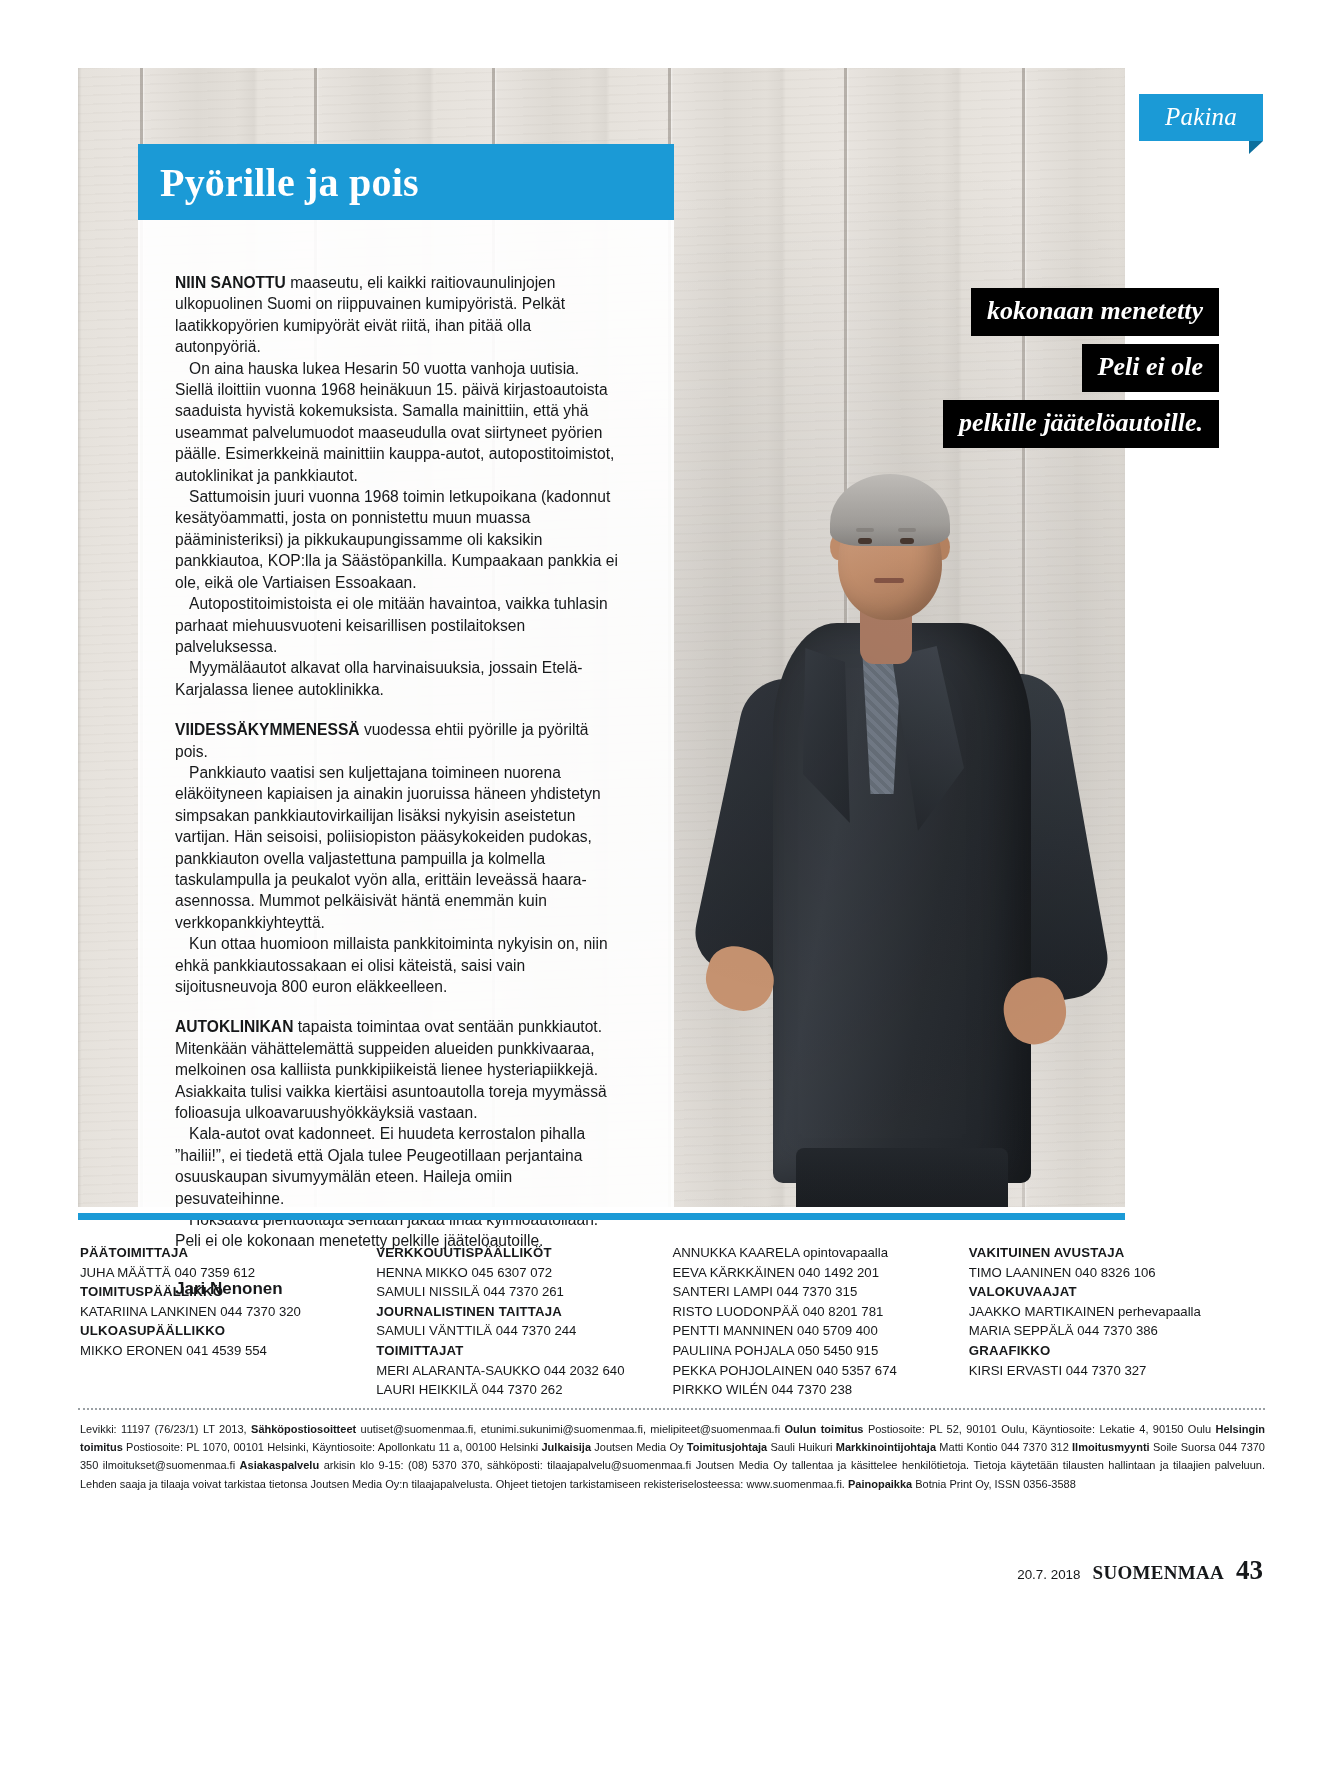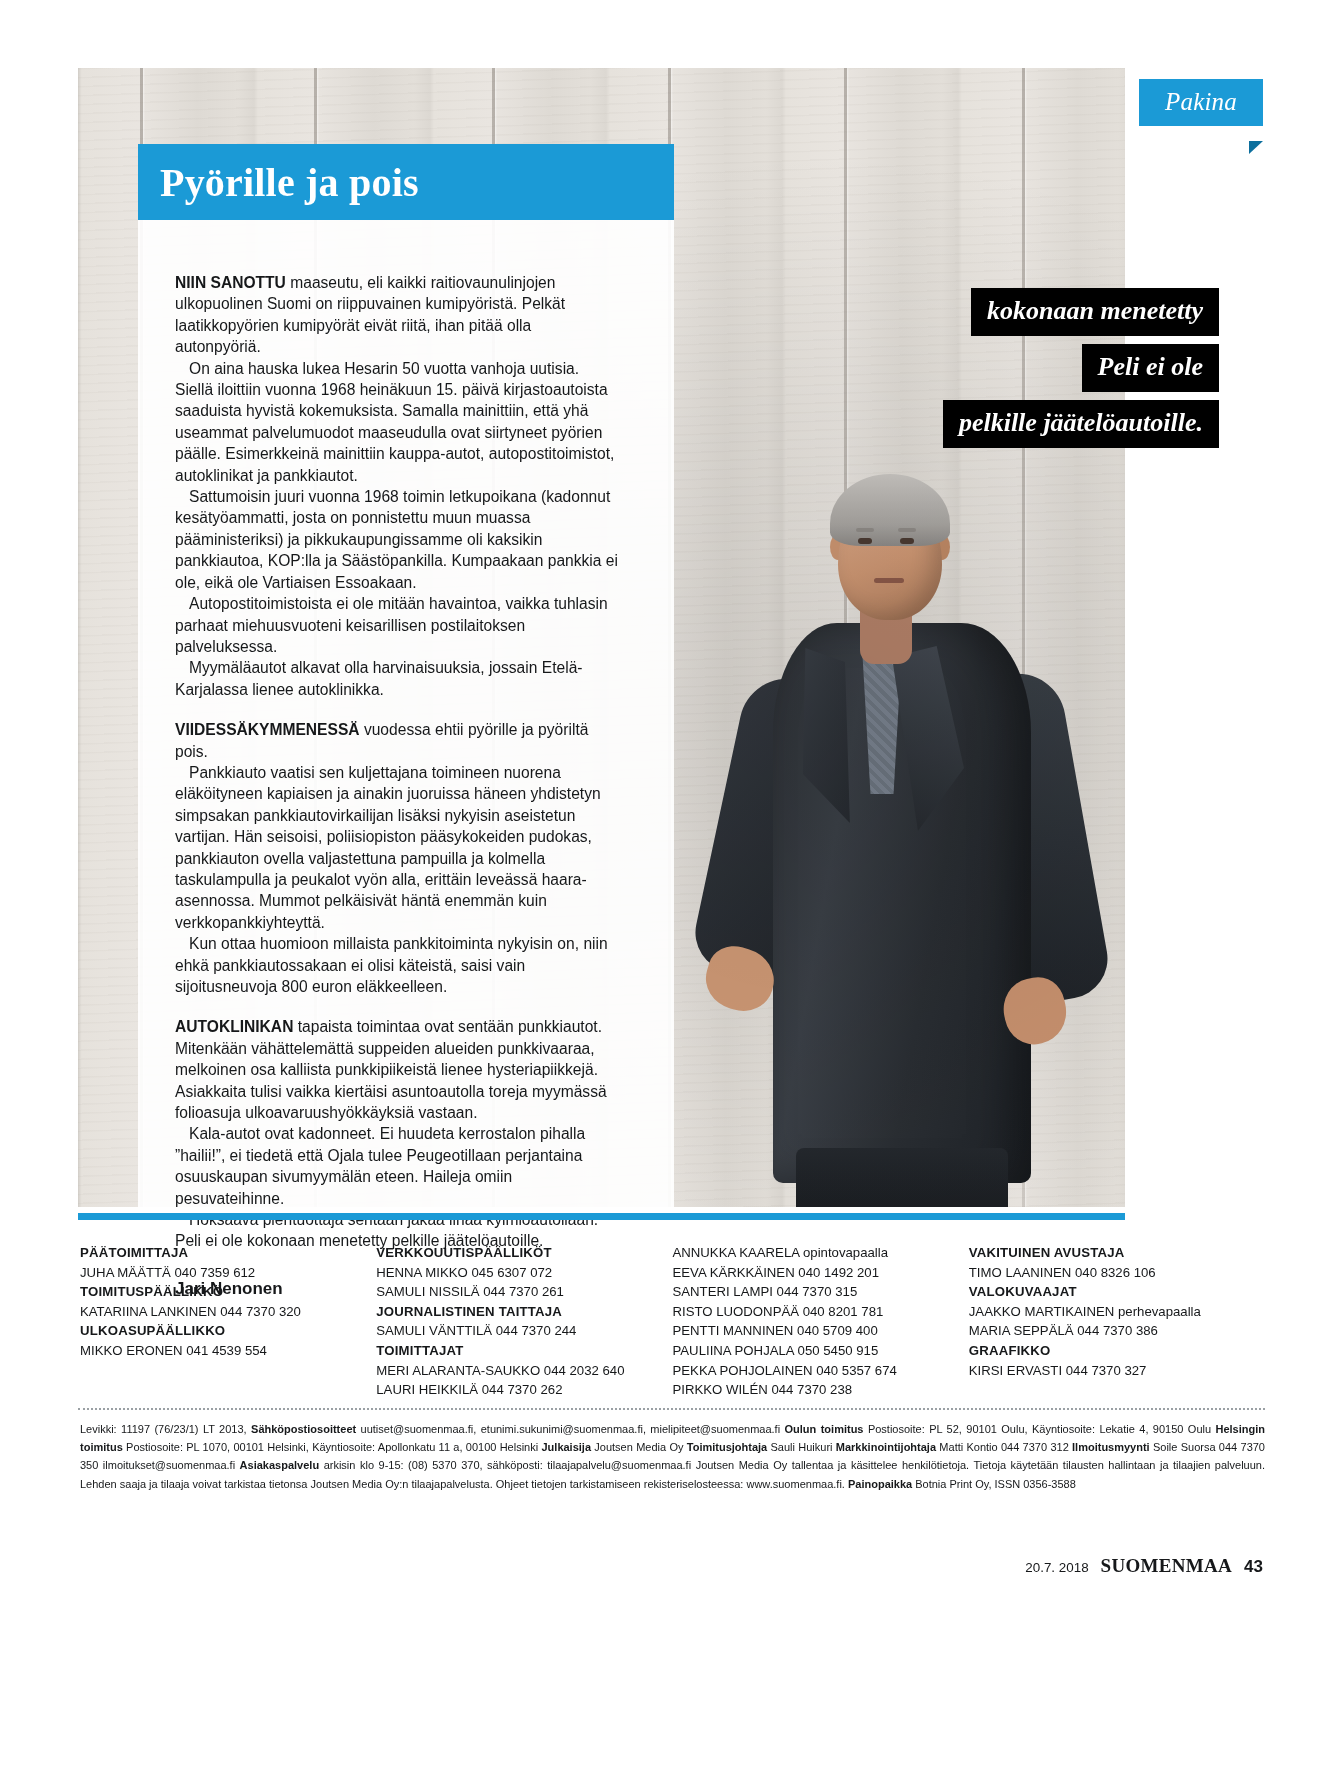--- a/index.html
+++ b/index.html
@@ -126,21 +126,21 @@
   .p-legs {
     position: absolute; left: 118px; top: 700px; width: 212px; height: 70px;
     background: linear-gradient(180deg, #24282d, #191c20);
     border-radius: 8px;
   }
 
   
   .pakina-tab {
     position: absolute;
     right: 78px;
-    top: 79px;
+    top: 94px;
     background: #1b9ad6;
     color: #ffffff;
     font-family: "Liberation Serif", serif;
     font-style: italic;
     font-size: 25px;
     padding: 9px 26px 10px 26px;
     letter-spacing: 0.2px;
   }
   .pakina-corner {
     position: absolute;
@@ -277,21 +277,21 @@
     position: absolute;
     right: 78px;
     top: 1555px;
     display: flex;
     align-items: baseline;
     gap: 12px;
     color: #16181a;
   }
   .footer .date { font-size: 13.4px; }
   .footer .mast { font-family: "Liberation Serif", serif; font-weight: 700; font-size: 19px; letter-spacing: 0.3px; }
-  .footer .pageno { font-family: Liberation Sans, sans-serif; font-weight: 700; font-size: 17px; }
+  .footer .pageno { font-family: Liberation Serif, serif; font-weight: 700; font-size: 27px; }
 </style>
 </head>
 <body>
 
 <div class="page">
 
   <div class="photo">
     <div class="wood-grain"></div>
     <div class="plank-line" style="left:62px;"></div>
     <div class="plank-line" style="left:236px;"></div>

